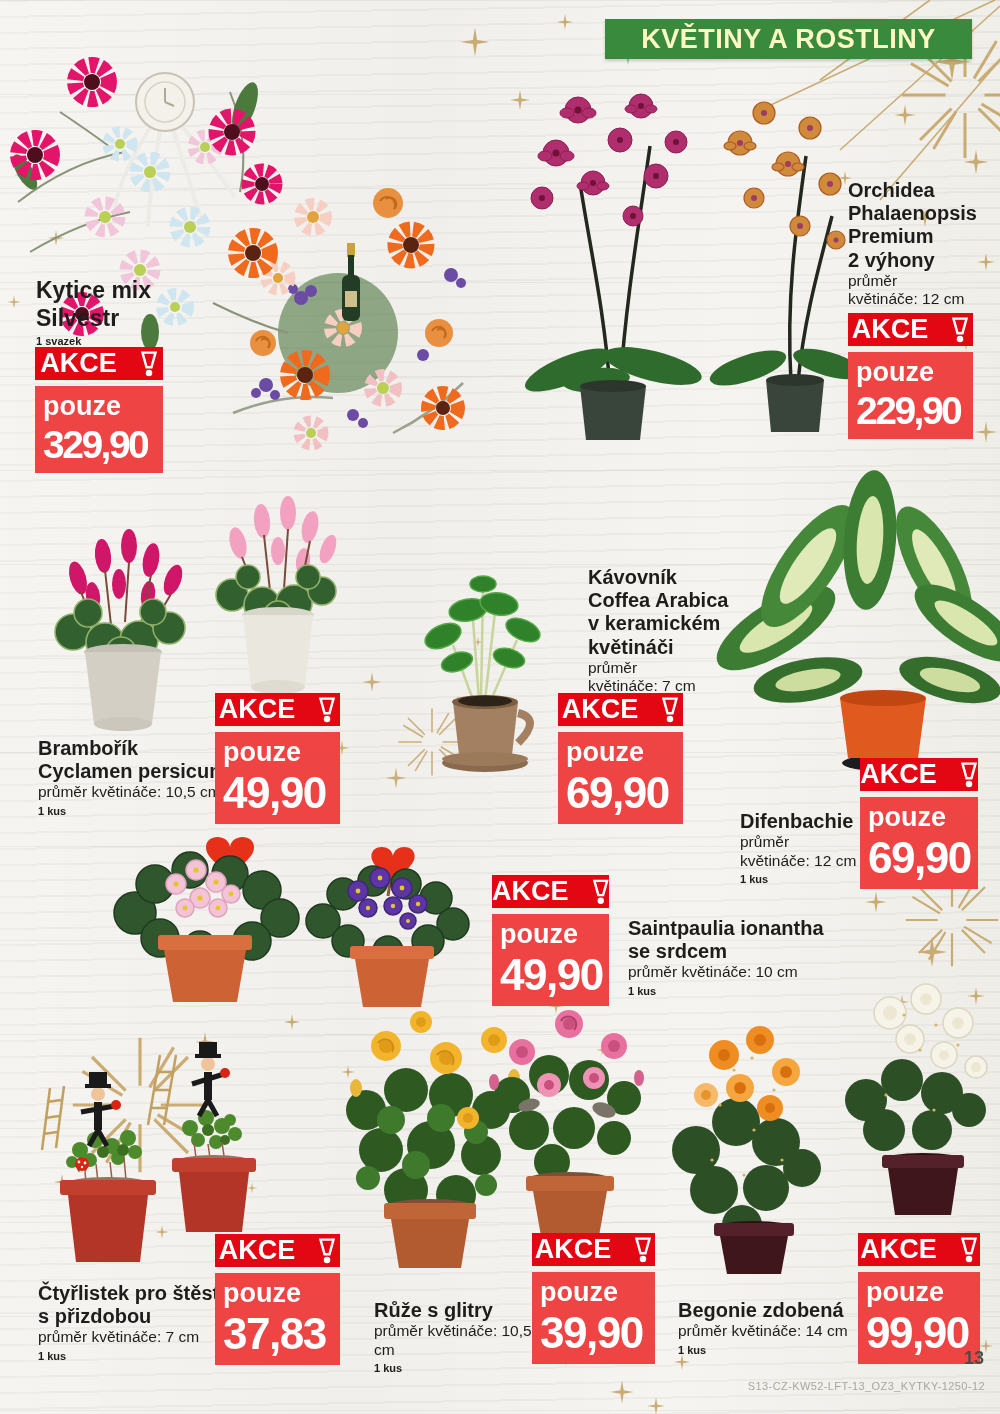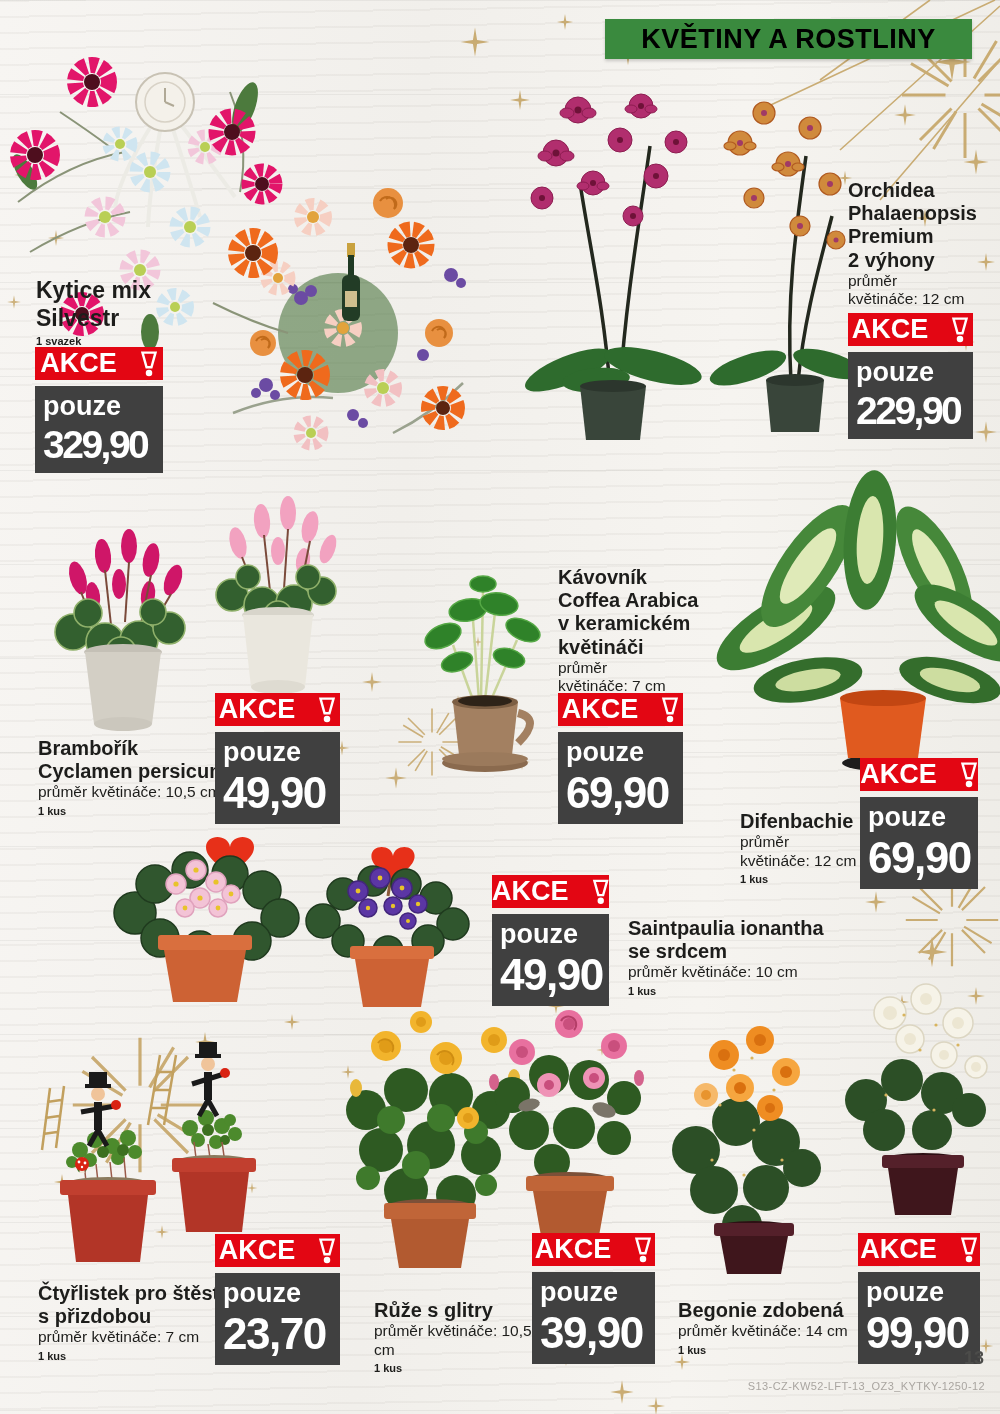--- a/index.html
+++ b/index.html
@@ -10,29 +10,29 @@
       repeating-linear-gradient(179deg, rgba(90,80,70,.05) 0 2px, rgba(0,0,0,0) 2px 16px),
       repeating-linear-gradient(180deg, rgba(0,0,0,.05) 0 1px, rgba(0,0,0,0) 1px 94px),
       linear-gradient(93deg, #f7f5f2 0%, #f1efeb 40%, #f6f4f0 70%, #eeece7 100%);
   }
   .abs{position:absolute;}
   .layer1{z-index:1;} .layer2{z-index:2;} .layer3{z-index:3;}
   
   .banner{
     left:605px;top:19px;width:367px;height:40px;background:#3a8a3e;
     display:flex;align-items:center;justify-content:center;
-    color:#000000;font-size:27px;font-weight:bold;letter-spacing:.5px;
+    color:#fef9c3;font-size:27px;font-weight:bold;letter-spacing:.5px;
     box-shadow:0 2px 3px rgba(0,0,0,.18);
   }
   
   .tag{display:block;}
   .akce-box{background:#e30613;height:33px;display:flex;align-items:center;justify-content:center;gap:23px;}
   .akce-text{color:#fff;font-size:27px;font-weight:bold;line-height:1;}
   .excl{height:26px;width:18px;}
-  .price-box{background:#404040;margin-top:6px;padding:7px 7px 9px 8px;}
+  .price-box{background:#ef4444;margin-top:6px;padding:7px 7px 9px 8px;}
   .pouze{color:#fff;font-size:27px;font-weight:bold;line-height:1;}
   .price{color:#fff;font-size:44px;font-weight:bold;line-height:1;margin-top:5px;letter-spacing:-1.5px;}
   .price.long{font-size:39px;letter-spacing:-2.5px;}
   
   .info{display:block;}
   .pname{font-size:20px;font-weight:bold;line-height:1.16;white-space:pre-line;}
   .pname.big{font-size:23px;line-height:1.2;}
   .pspec{font-size:15.5px;font-weight:normal;line-height:1.2;white-space:pre-line;margin-top:0;}
   .pspec:empty{display:none;margin:0;}
   .punit{font-size:11px;font-weight:bold;margin-top:3px;}
@@ -893,21 +893,21 @@
   <div class="punit">1 kus</div>
 </div>
 
 <div class="abs layer3 info" style="left:38px;top:737px;width:200px">
   <div class="pname">Brambořík
 Cyclamen persicum</div>
   <div class="pspec">průměr květináče: 10,5 cm</div>
   <div class="punit">1 kus</div>
 </div>
 
-<div class="abs layer3 info" style="left:558px;top:566px;width:160px">
+<div class="abs layer3 info" style="left:588px;top:566px;width:160px">
   <div class="pname">Kávovník
 Coffea Arabica
 v keramickém
 květináči</div>
   <div class="pspec">průměr
 květináče: 7 cm</div>
   <div class="punit">1 kus</div>
 </div>
 
 <div class="abs layer3 info" style="left:740px;top:810px;width:150px">
@@ -1030,21 +1030,21 @@
 <div class="abs layer3 tag" style="left:215px;top:1234px;width:125px">
   <div class="akce-box">
     <span class="akce-text">AKCE</span>
     <svg class="excl" viewBox="0 0 22 32">
         <path d="M3,2 L19,2 L14,20 L8,20 Z" fill="none" stroke="#fff" stroke-width="3"></path>
         <circle cx="11" cy="27" r="4" fill="#fff"></circle>
       </svg>
   </div>
   <div class="price-box">
     <div class="pouze">pouze</div>
-    <div class="price">23,70</div>
+    <div class="price">37,83</div>
   </div>
 </div>
 
 <div class="abs layer3 tag" style="left:532px;top:1233px;width:123px">
   <div class="akce-box">
     <span class="akce-text">AKCE</span>
     <svg class="excl" viewBox="0 0 22 32">
         <path d="M3,2 L19,2 L14,20 L8,20 Z" fill="none" stroke="#fff" stroke-width="3"></path>
         <circle cx="11" cy="27" r="4" fill="#fff"></circle>
       </svg>

